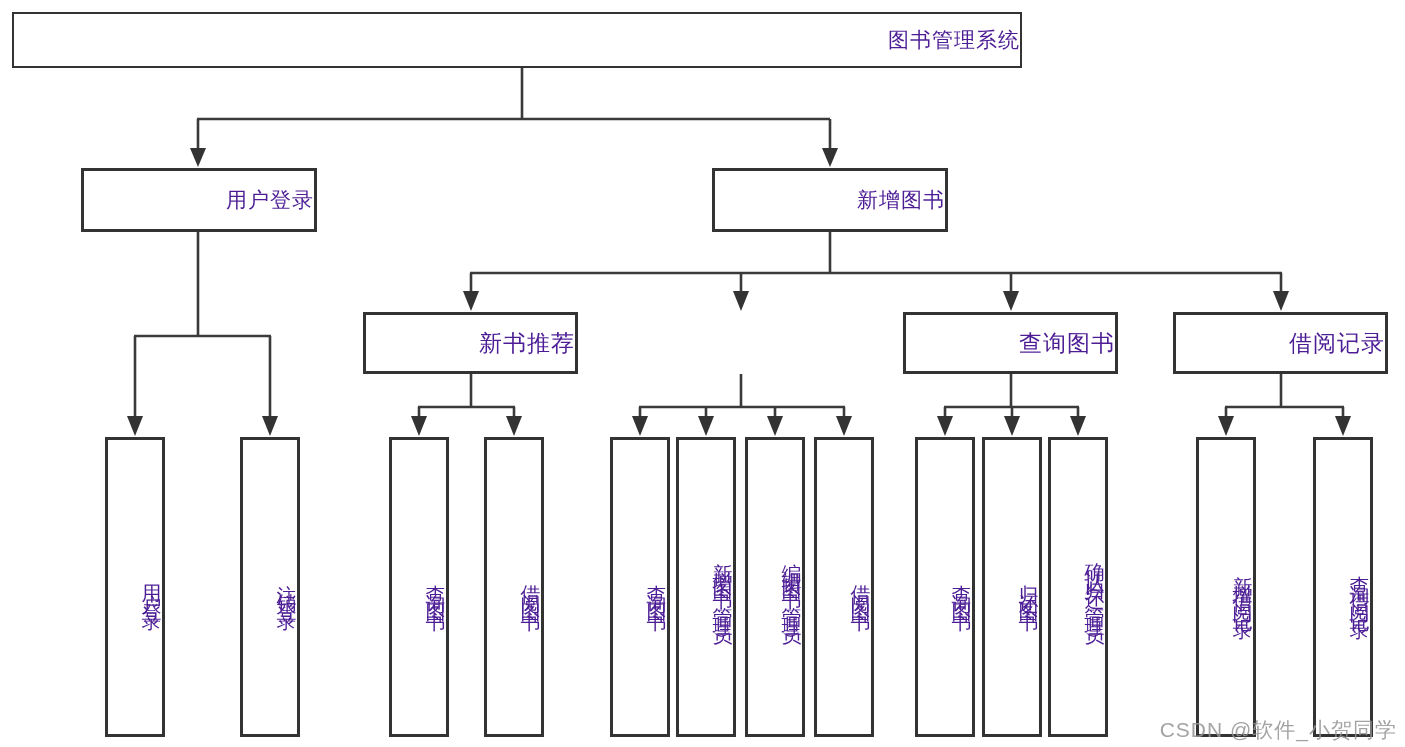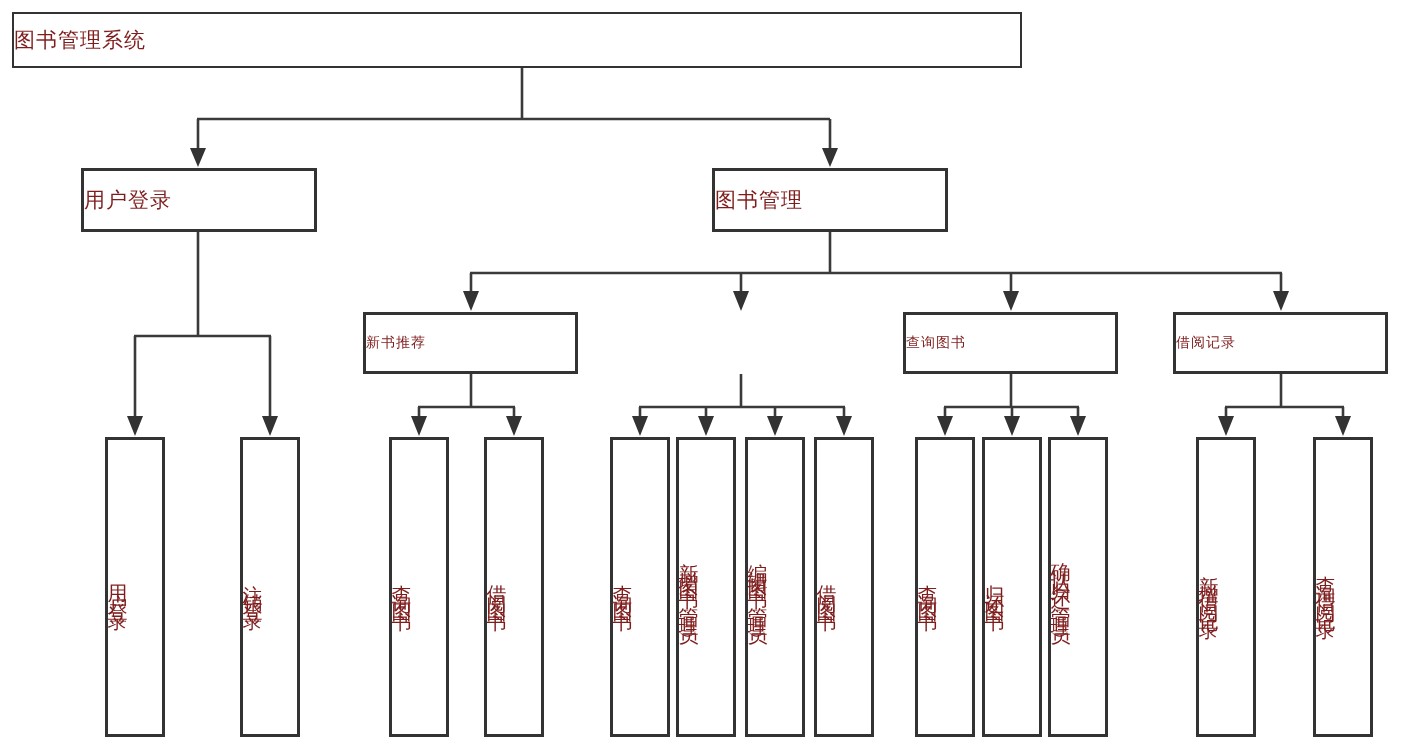--- a/index.html
+++ b/index.html
@@ -13,32 +13,32 @@
   svg.connectors {
     position:absolute; left:0; top:0; z-index:0;
   }
   svg.connectors line { stroke:#3a3a3a; stroke-width:2.6; }
   svg.connectors polygon { fill:#333333; stroke:none; }
   .box {
     position:absolute;
     background:#ffffff;
     border:3px solid #333333;
     box-sizing:border-box;
-    display:flex; align-items:center; justify-content:flex-start;
-    color:#7f1d1d;
+    display:flex; align-items:center; justify-content:flex-end;
+    color:#4c1d95;
     z-index:1;
   }
   .root {
     left:12px; top:12px; width:1010px; height:56px;
     border-width:2px; font-size:21px; letter-spacing:1px;
   }
   .lvl2 { top:168px; width:236px; height:64px; font-size:21px; letter-spacing:1px; }
   .lvl2.l { left:81px; }
   .lvl2.r { left:712px; }
-  .lvl3 { top:312px; width:215px; height:62px; font-size:14px; letter-spacing:1px; }
+  .lvl3 { top:312px; width:215px; height:62px; font-size:23px; letter-spacing:1px; }
   .lvl3.a { left:363px; }
   .lvl3.b { left:633px; }
   .lvl3.c { left:903px; }
   .lvl3.d { left:1173px; }
   .leaf { top:437px; width:60px; height:300px; font-size:20px; }
   .leaf > span {
     writing-mode:vertical-rl;
     text-orientation:mixed;
     letter-spacing:9px;
     line-height:1;
@@ -129,21 +129,21 @@
   </svg>
 
   <div class="box root">
     <span>图书管理系统</span>
   </div>
 
   <div class="box lvl2 l">
     <span>用户登录</span>
   </div>
   <div class="box lvl2 r">
-    <span>图书管理</span>
+    <span>新增图书</span>
   </div>
 
   <div class="box lvl3 a">
     <span>新书推荐</span>
   </div>
   <div class="box lvl3 c">
     <span>查询图书</span>
   </div>
   <div class="box lvl3 d">
     <span>借阅记录</span>
@@ -186,13 +186,14 @@
     <span>确认归还（管理员）</span>
   </div>
 
   <div class="box leaf p12">
     <span>新增借阅记录</span>
   </div>
   <div class="box leaf p13">
     <span>查询借阅记录</span>
   </div>
 
+  <div class="watermark">CSDN @软件_小贺同学</div>
 </div>
 
 </body></html>

